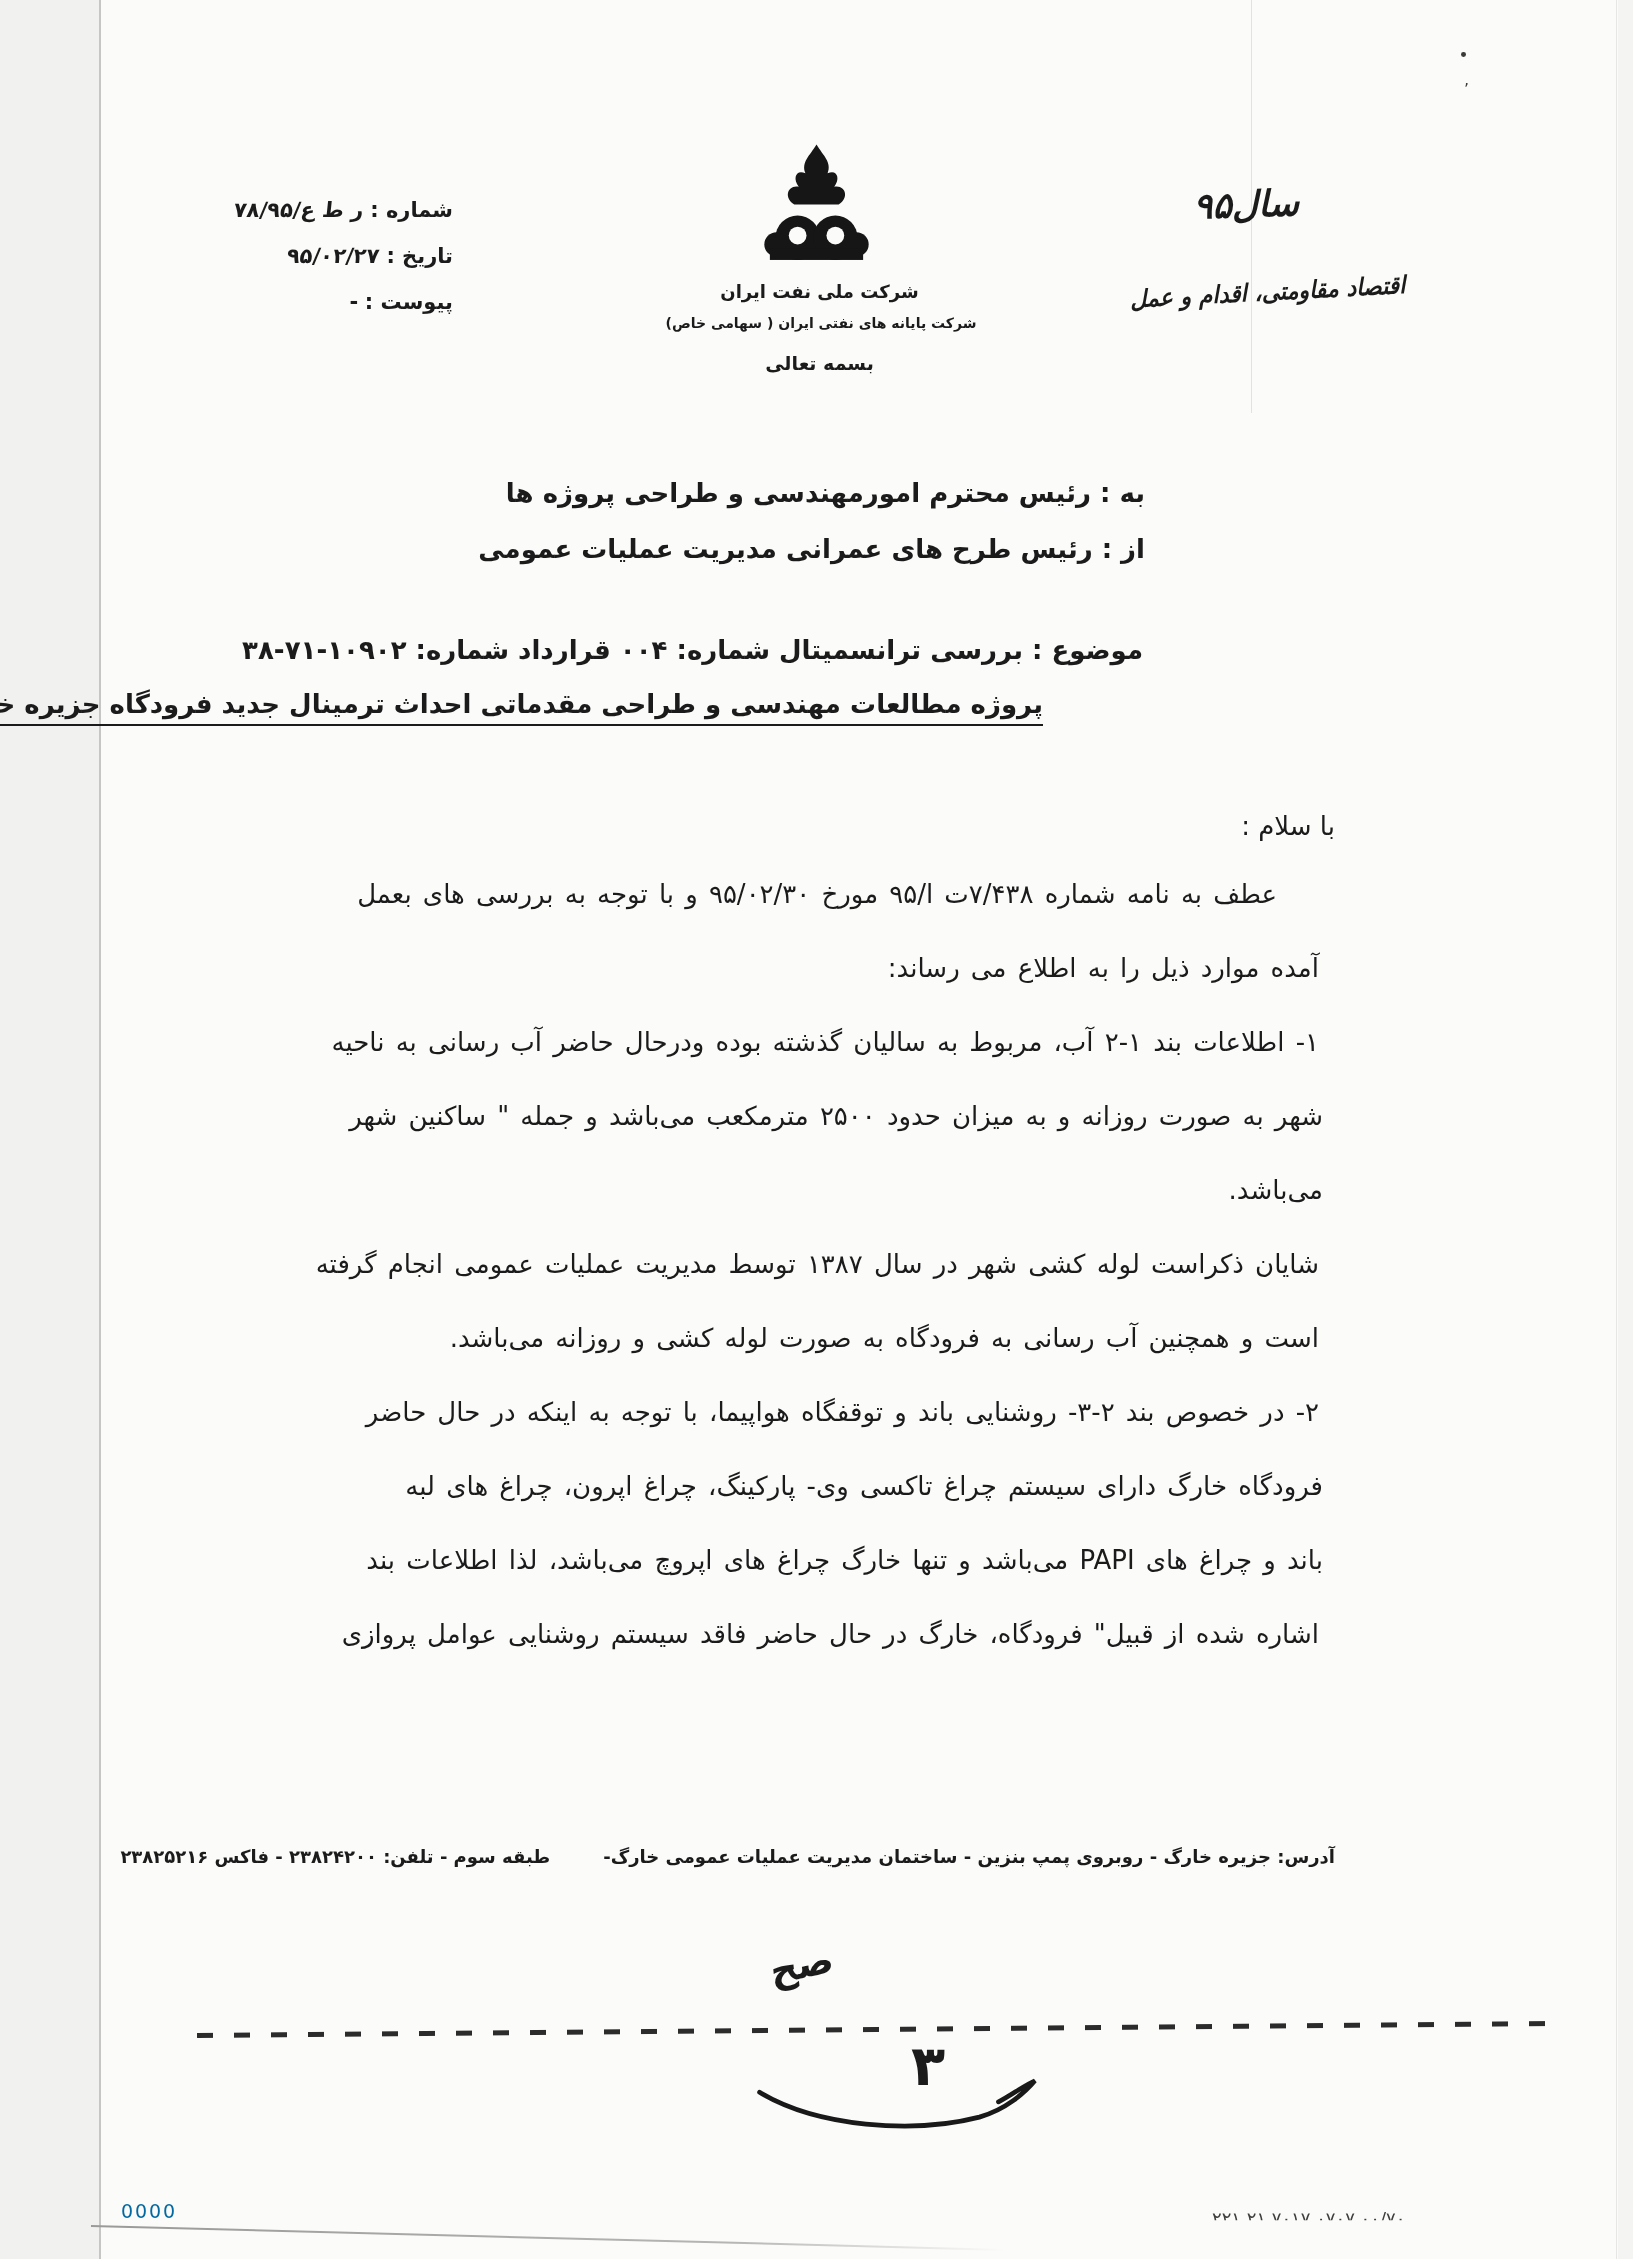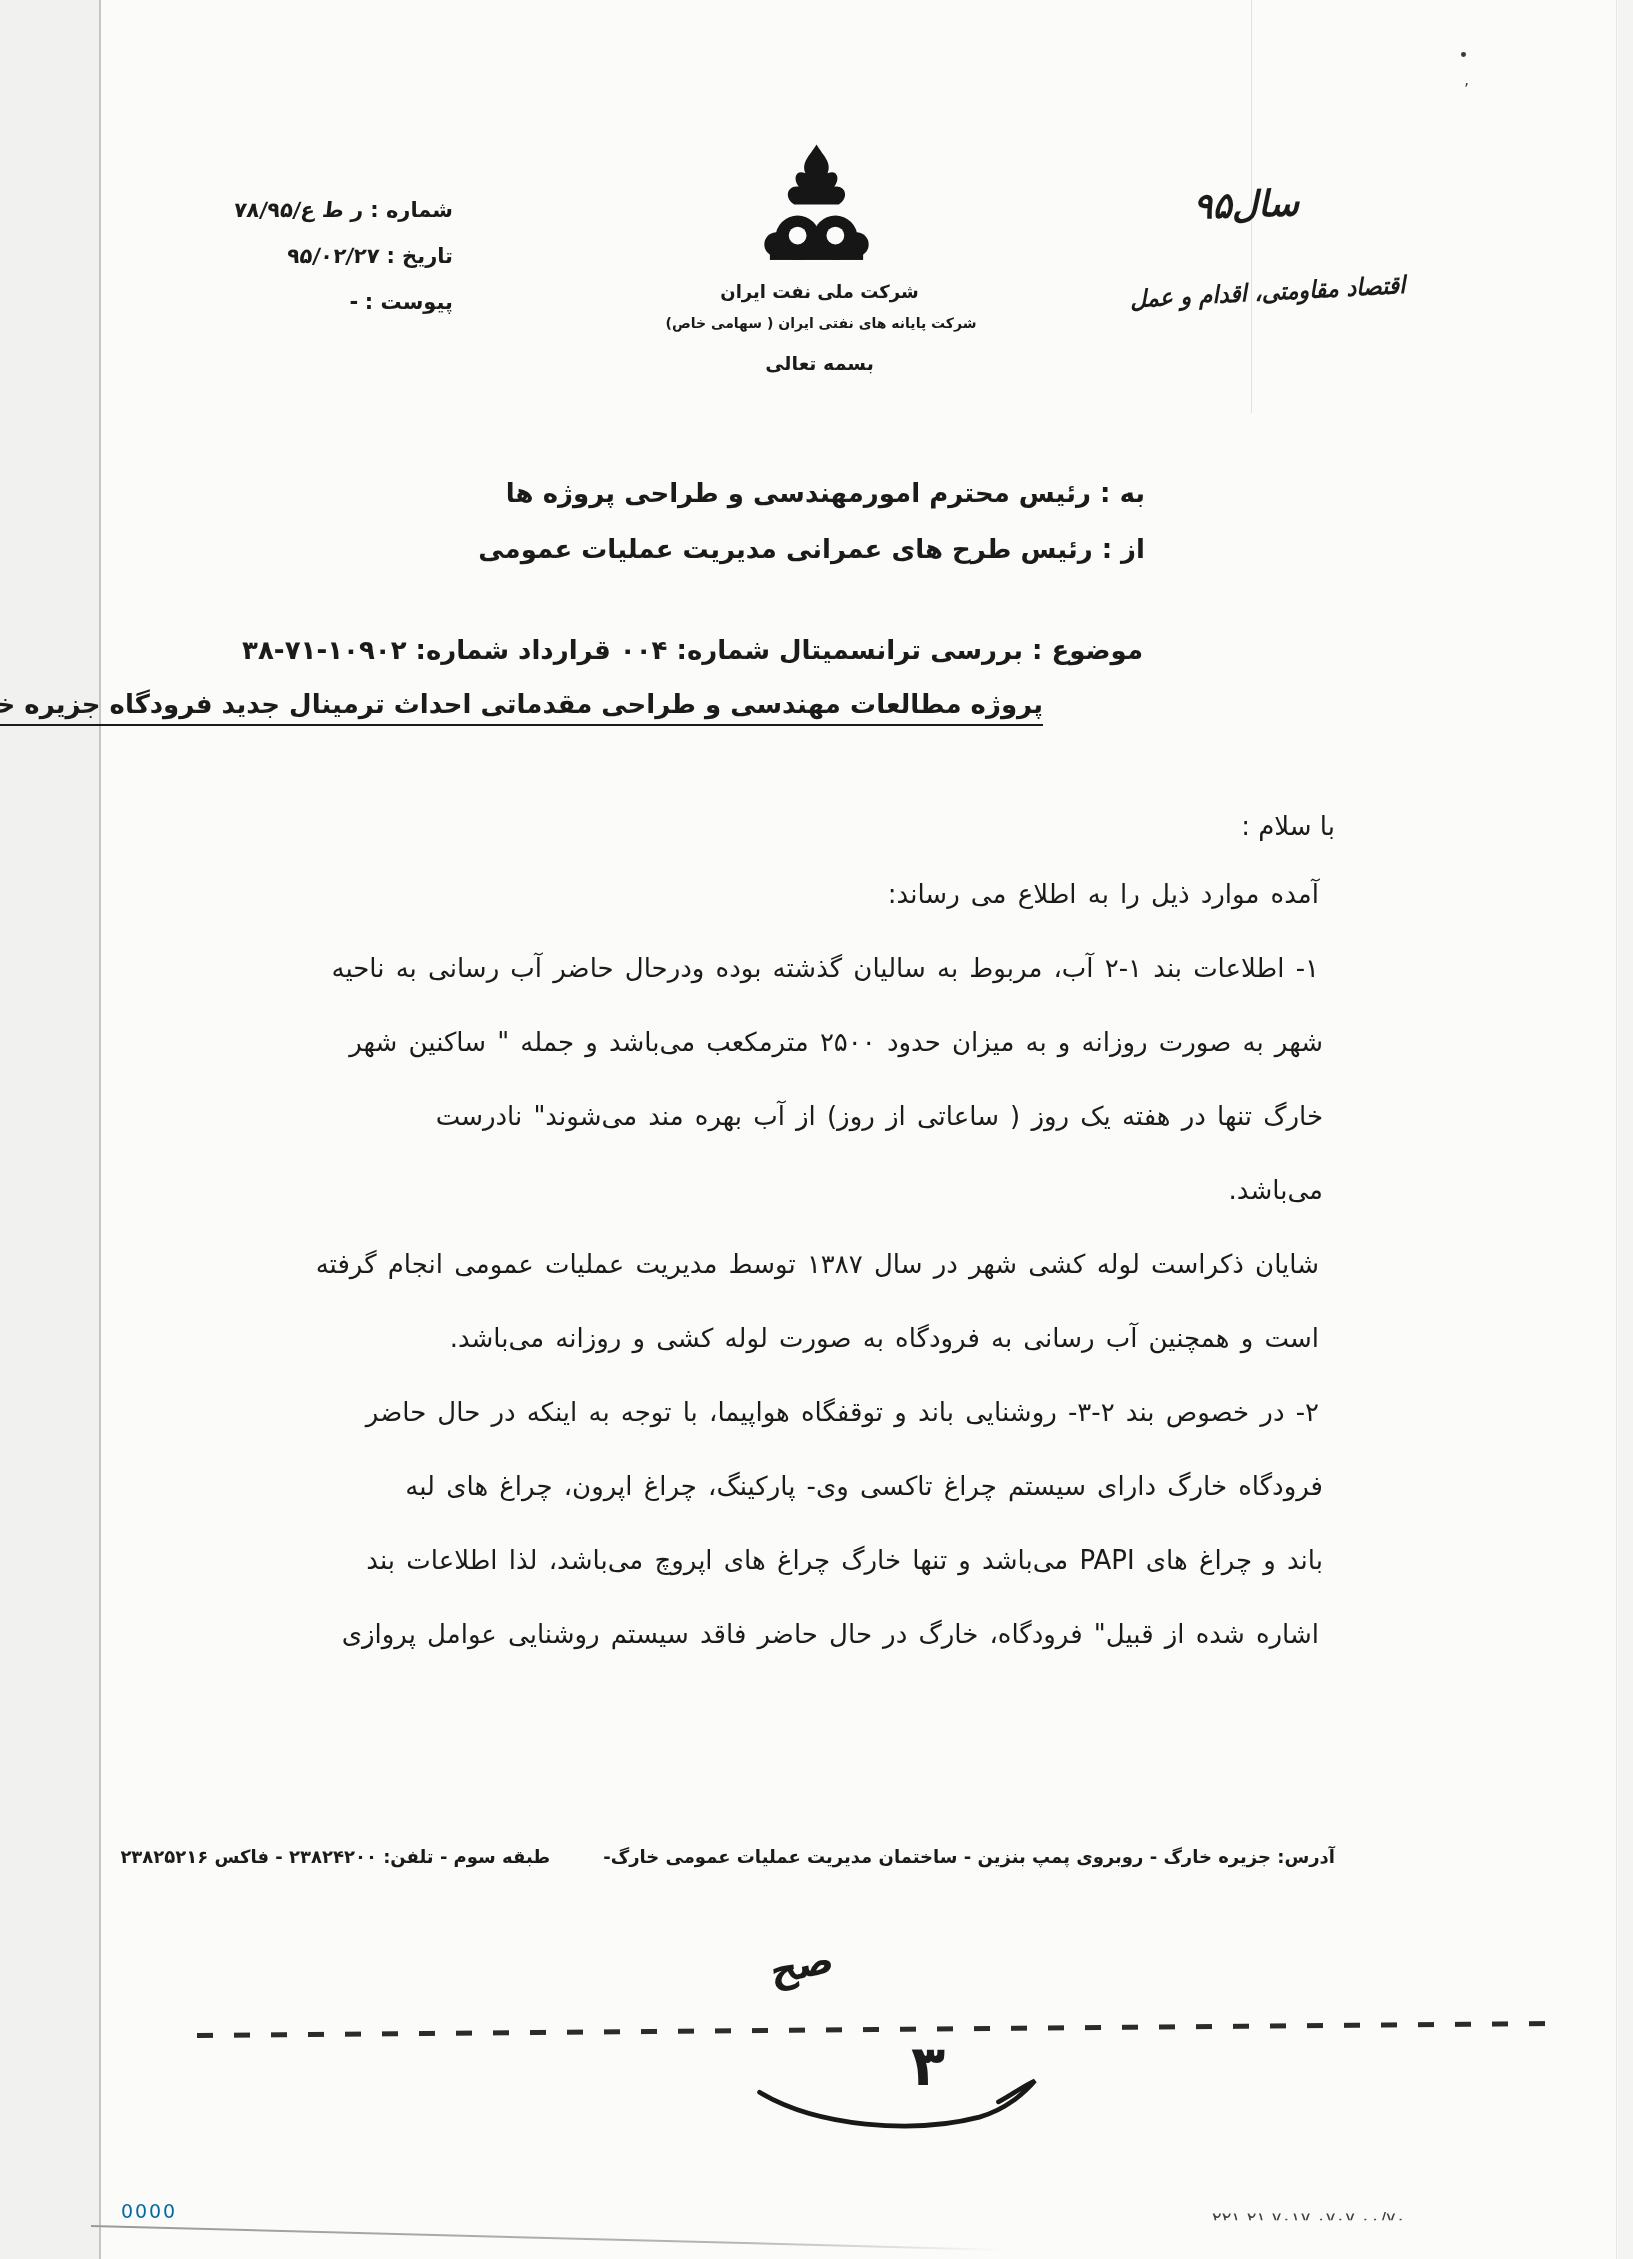--- a/index.html
+++ b/index.html
@@ -124,24 +124,24 @@
 
   <div class="abs to-line bold rtl nowrap">به : رئیس محترم امورمهندسی و طراحی پروژه ها</div>
   <div class="abs from-line bold rtl nowrap">از : رئیس طرح های عمرانی مدیریت عملیات عمومی</div>
 
   <div class="abs subject1 bold rtl nowrap">موضوع : بررسی ترانسمیتال شماره: ۰۰۴ قرارداد شماره: ۱۰۹۰۲-۷۱-۳۸</div>
   <div class="abs subject2 bold rtl nowrap">پروژه مطالعات مهندسی و طراحی مقدماتی احداث ترمینال جدید فرودگاه جزیره خارگ</div>
 
   <div class="abs salutation rtl nowrap">با سلام :</div>
 
   <div class="abs body-text">
+      <div class="body-line indent-2">عطف به نامه شماره ۷/۴۳۸ت ا/۹۵ مورخ ۹۵/۰۲/۳۰ و با توجه به بررسی های بعمل</div>
       <div class="body-line indent-0">آمده موارد ذیل را به اطلاع می رساند:</div>
       <div class="body-line indent-0">۱- اطلاعات بند ۱-۲ آب، مربوط به سالیان گذشته بوده ودرحال حاضر آب رسانی به ناحیه</div>
       <div class="body-line indent-1">شهر به صورت روزانه و به میزان حدود ۲۵۰۰ مترمکعب می‌باشد و جمله " ساکنین شهر</div>
-      <div class="body-line indent-1">خارگ تنها در هفته یک روز ( ساعاتی از روز) از آب بهره مند می‌شوند" نادرست</div>
       <div class="body-line indent-1">می‌باشد.</div>
       <div class="body-line indent-0">شایان ذکراست لوله کشی شهر در سال ۱۳۸۷ توسط مدیریت عملیات عمومی انجام گرفته</div>
       <div class="body-line indent-0">است و همچنین آب رسانی به فرودگاه به صورت لوله کشی و روزانه می‌باشد.</div>
       <div class="body-line indent-0">۲- در خصوص بند ۲-۳- روشنایی باند و توقفگاه هواپیما، با توجه به اینکه در حال حاضر</div>
       <div class="body-line indent-1">فرودگاه خارگ دارای سیستم چراغ تاکسی وی- پارکینگ، چراغ اپرون، چراغ های لبه</div>
       <div class="body-line indent-1">باند و چراغ های PAPI می‌باشد و تنها خارگ چراغ های اپروچ می‌باشد، لذا اطلاعات بند</div>
       <div class="body-line indent-0">اشاره شده از قبیل" فرودگاه، خارگ در حال حاضر فاقد سیستم روشنایی عوامل پروازی</div>
     </div>
 
   <div class="abs address-line">

